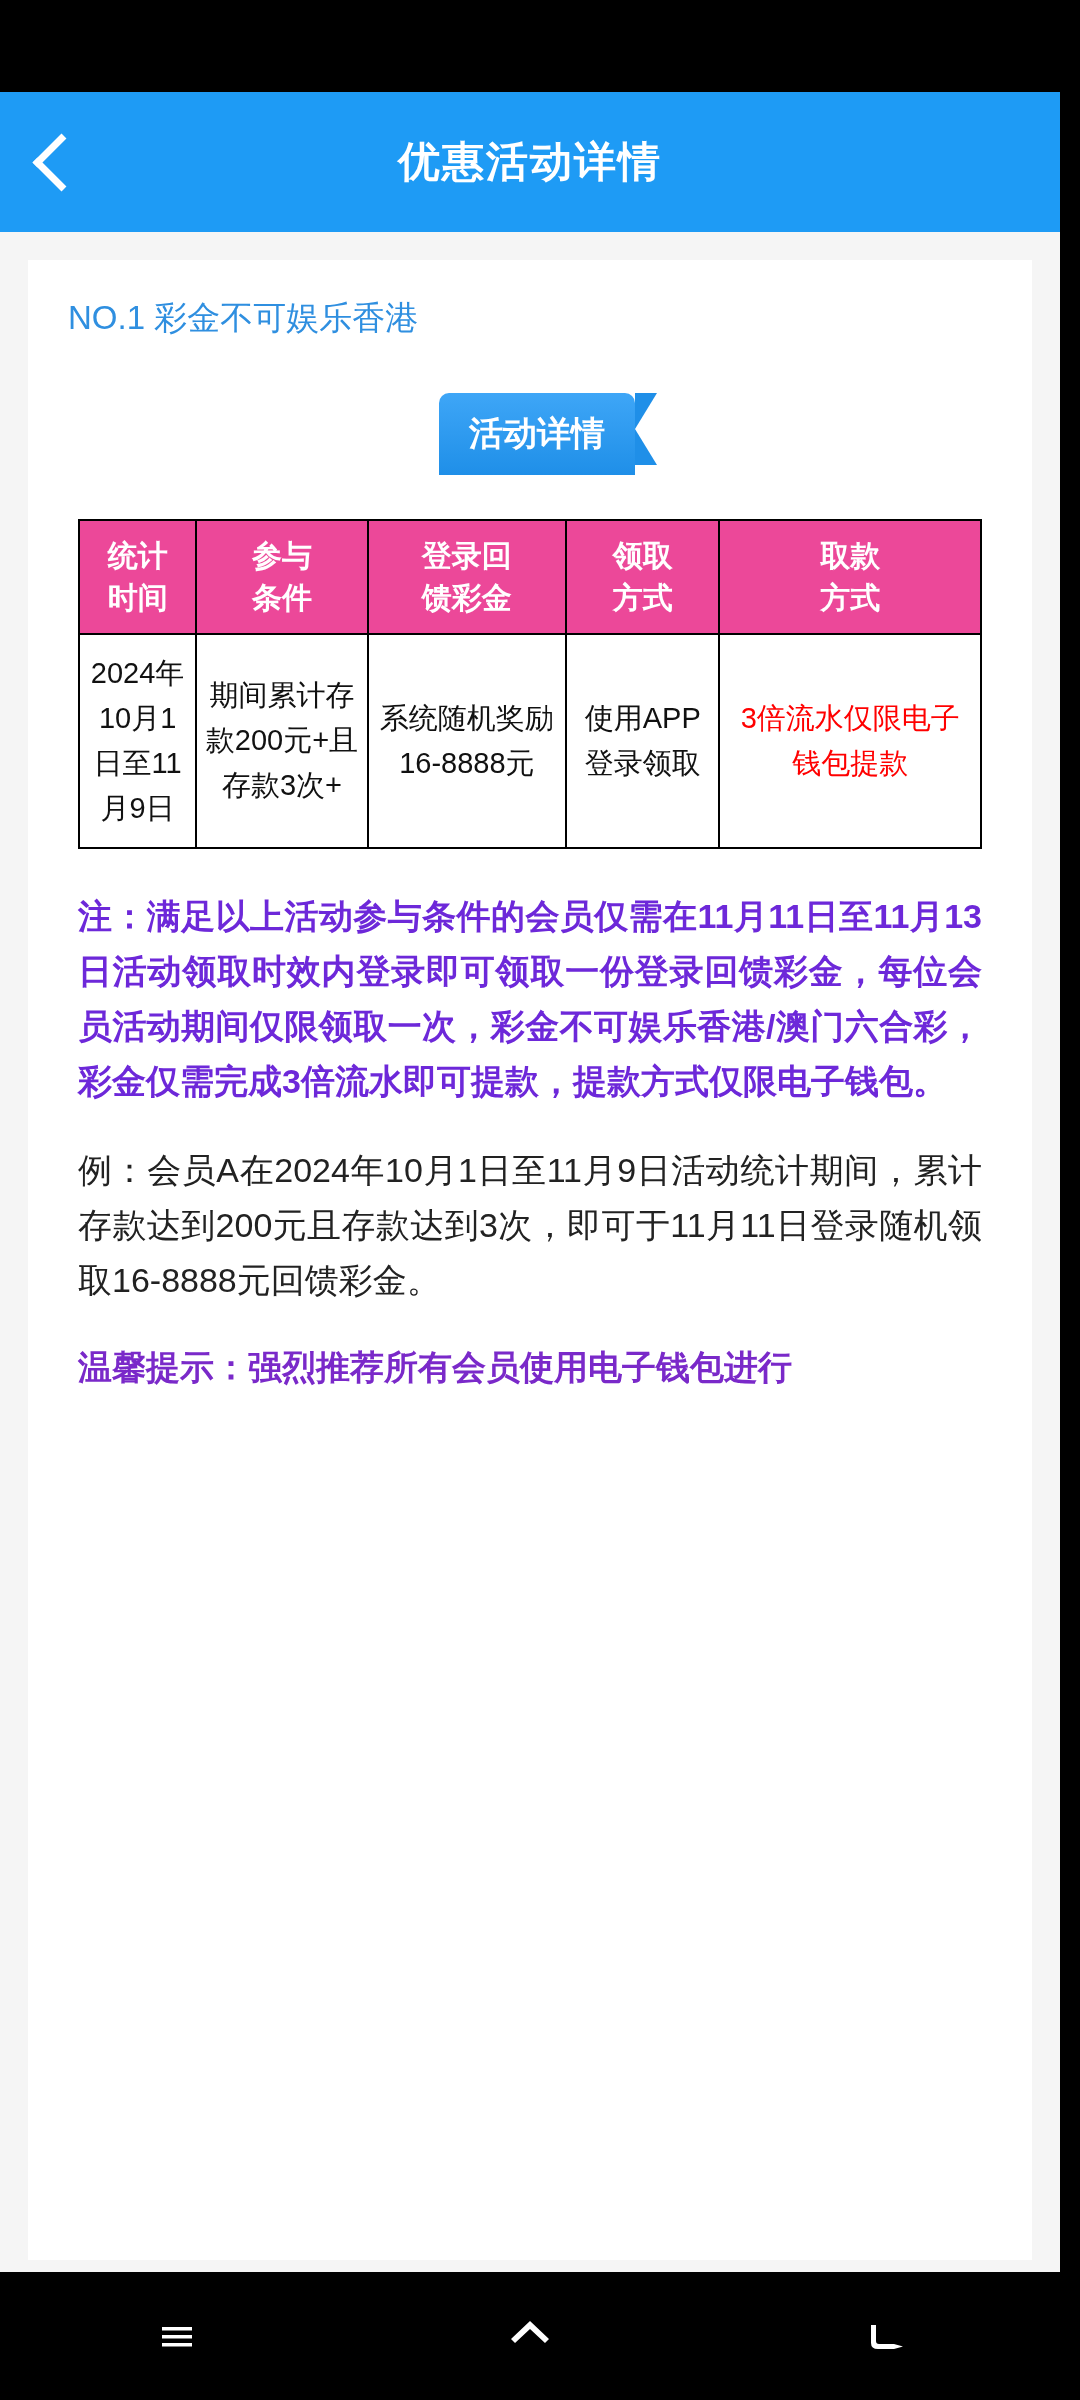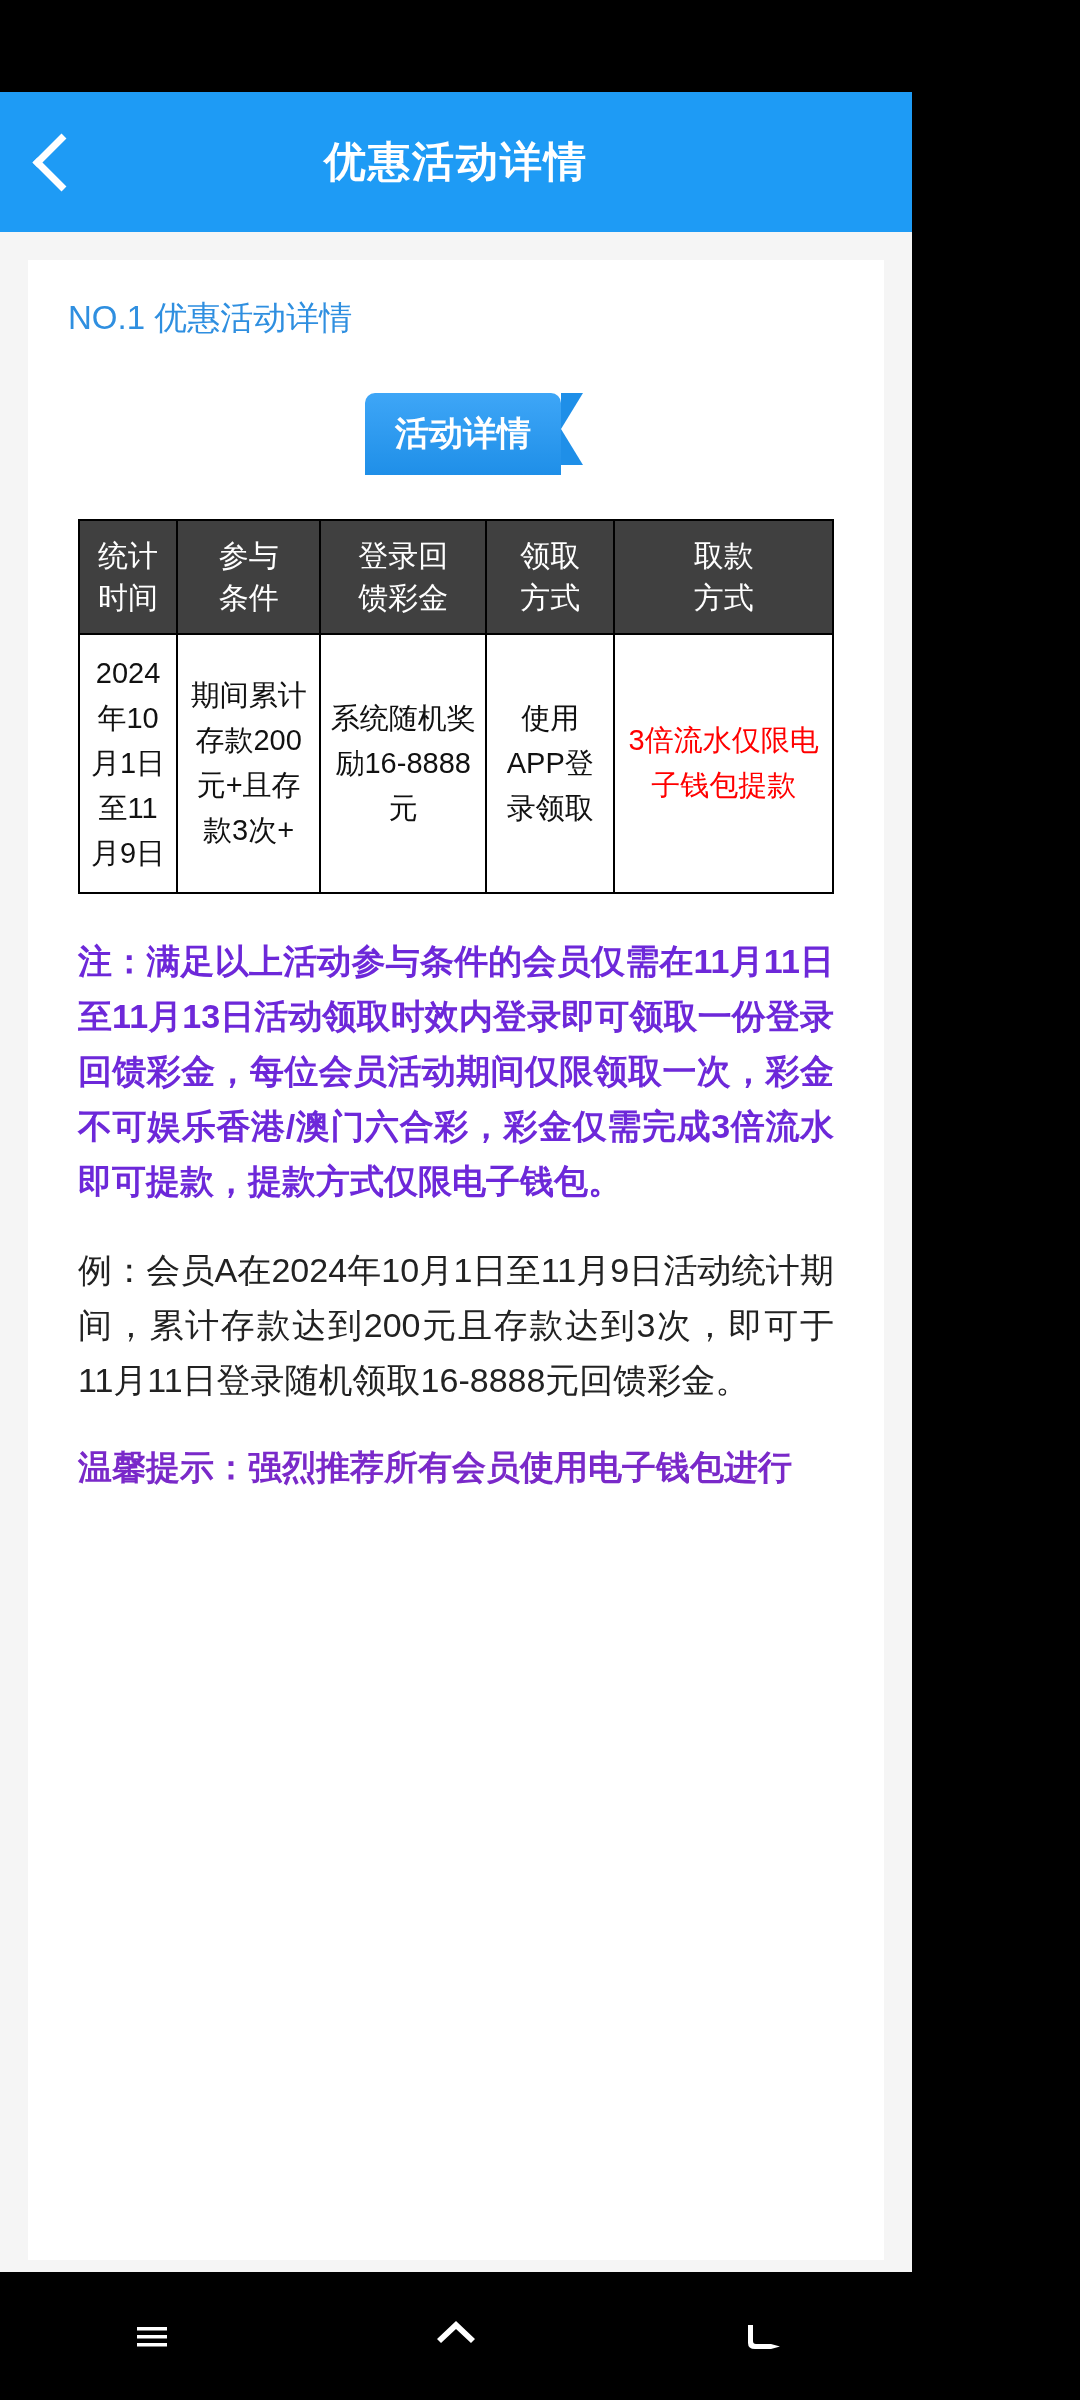--- a/index.html
+++ b/index.html
@@ -7,21 +7,21 @@
     padding: 0;
     background: #000;
   }
   body {
     width: 1080px;
     height: 2400px;
     font-family: "Liberation Sans", sans-serif;
     overflow: hidden;
   }
   .phone {
-    width: 912px;
+    width: 1060px;
     height: 2400px;
     position: relative;
     background: #000000;
     display: flex;
     flex-direction: column;
   }
   
   .status-bar {
     height: 92px;
     background: #000000;
@@ -129,24 +129,24 @@
     margin-top: 32px;
   }
   
   table.promo-table {
     margin: 44px 18px 0 18px;
     border-collapse: collapse;
     width: calc(100% - 36px);
     table-layout: fixed;
   }
   table.promo-table th {
-    background: #404040;
+    background: #ec4899;
     color: #ffffff;
     font-size: 30px;
-    font-weight: normal;
+    font-weight: bold;
     border: 2px solid #000000;
     padding: 14px 4px;
     line-height: 1.4;
   }
   table.promo-table td {
     border: 2px solid #000000;
     font-size: 29px;
     color: #111111;
     text-align: center;
     padding: 16px 6px;
@@ -192,21 +192,21 @@
   <div class="app-header">
     <div class="back-btn">
       <span class="back-chevron"></span>
     </div>
     <div class="app-title">优惠活动详情</div>
   </div>
 
   <div class="content">
     <div class="card">
 
-      <div class="promo-title">NO.1 优惠活动详情</div>
+      <div class="promo-title">NO.1 彩金不可娱乐香港</div>
 
       <div class="section-tag-wrap">
         <span class="section-tag">活动详情</span>
       </div>
 
 
       <table class="promo-table">
         <colgroup>
           <col class="col1">
             <col class="col2">

